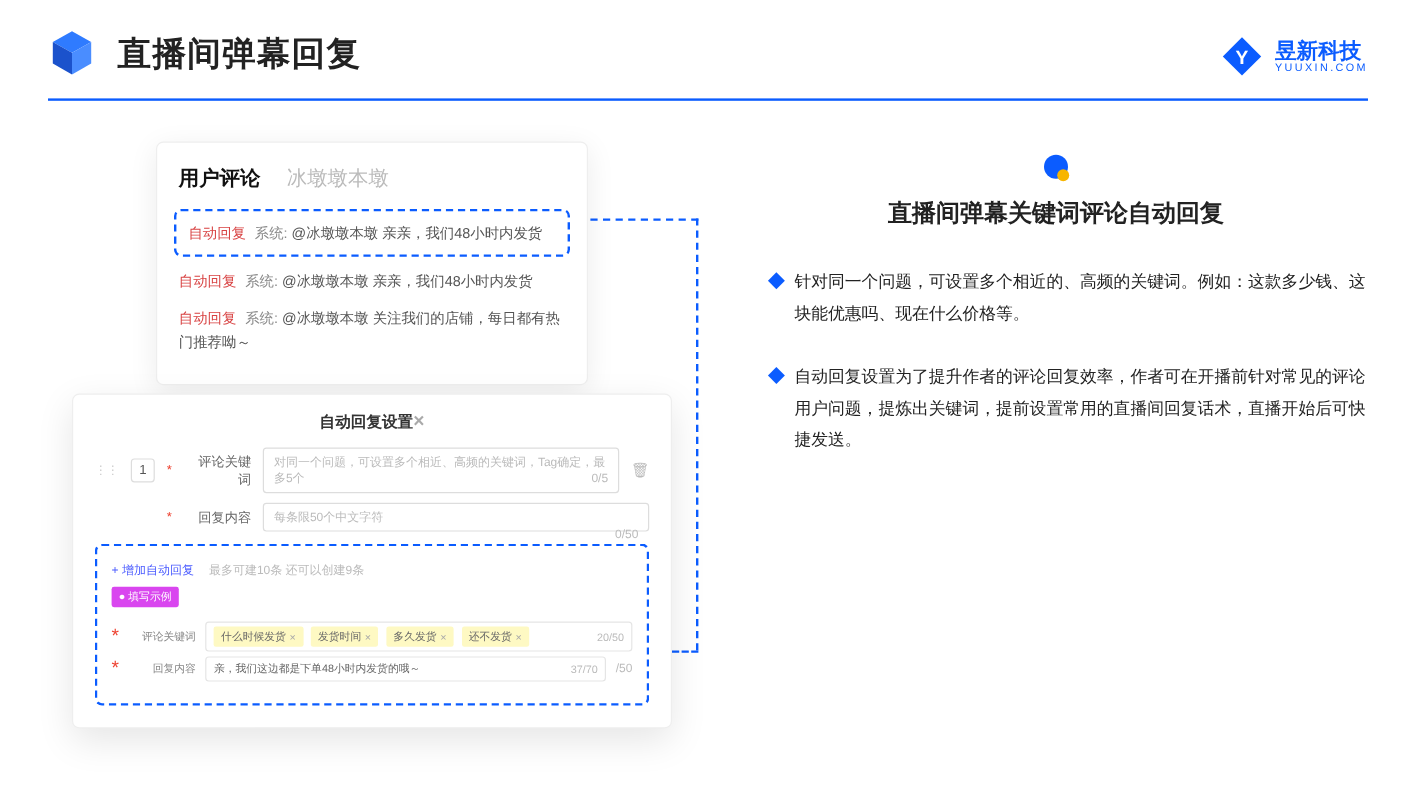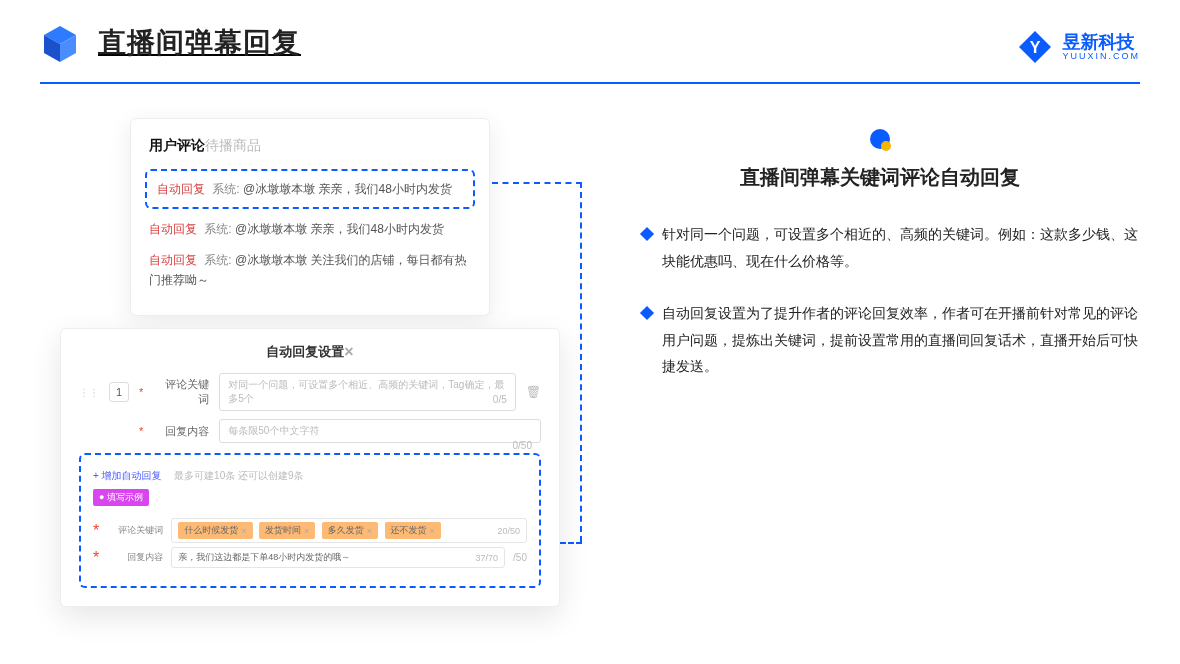--- a/index.html
+++ b/index.html
@@ -1,35 +1,35 @@
 <!DOCTYPE html>
 <html><head>
 <meta charset="utf-8">
 <style>
 * { margin:0; padding:0; box-sizing:border-box; font-family:"Microsoft YaHei","PingFang SC",Arial,sans-serif; }
 body { width:1180px; height:664px; background:#fff; position:relative; overflow:hidden; }
 
 
-.header { display:flex; align-items:flex-start; padding:24px 24px 0 40px;text-decoration:underline; }
+.header { display:flex; align-items:flex-end; padding:24px 24px 0 40px; }
 .logo-cube { width:40px; height:40px; margin-right:18px; position:relative; }
 .page-title { font-size:28px; font-weight:600; color:#222; letter-spacing:1px; }
 .brand { position:absolute; right:40px; top:30px; display:flex; align-items:center; gap:10px; }
 .brand-mark { width:34px; height:34px; }
 .brand-text .cn { color:#0b5cff; font-size:18px; font-weight:700; line-height:1; }
 .brand-text .en { color:#0b5cff; font-size:9px; letter-spacing:2px; }
 .rule { height:2px; background:#0b5cff; margin:18px 40px 0 40px; }
 
 
 .cols { display:flex; padding:34px 40px 0 60px; gap:40px; align-items:flex-start; }
 .left { position:relative; width:520px; height:480px; }
 .right { flex:1; padding-top:10px; }
 
 
 .card-comments { position:absolute; left:70px; top:0; width:360px; background:#fff; border:1px solid #eee; border-radius:6px; box-shadow:0 6px 24px rgba(0,0,0,.08); padding:18px 18px 14px; z-index:2; }
-.tabs { display:flex; font-size:14px; margin-bottom:14px; }
+.tabs { display:flex; gap:22px; font-size:17px; margin-bottom:14px; }
 .tab.active { color:#111; font-weight:700; }
 .tab.inactive { color:#bbb; }
 .cmt { font-size:12px; color:#555; line-height:1.7; margin:10px 0; }
 .cmt .tag-auto { color:#d84343; margin-right:4px; }
 .cmt .sys { color:#888; }
 .cmt.hi { border:2px dashed #0b5cff; border-radius:6px; padding:8px 10px; margin:4px -4px 10px; }
 
 
 .card-settings { position:absolute; left:0; top:210px; width:500px; background:#fff; border:1px solid #eee; border-radius:6px; box-shadow:0 10px 30px rgba(0,0,0,.10); padding:14px 18px 18px; z-index:3; }
 .cs-head { display:flex; justify-content:center; align-items:center; font-size:13px; font-weight:600; color:#333; margin-bottom:12px; }
@@ -38,21 +38,21 @@
 .row .num-badge { width:20px; height:20px; border:1px solid #ddd; border-radius:3px; text-align:center; line-height:18px; font-size:11px; color:#555; }
 .row .req { color:#e43; margin-right:2px; }
 .row .lbl { color:#666; width:54px; text-align:right; }
 .row .field { flex:1; border:1px solid #ddd; border-radius:3px; padding:4px 8px; color:#bbb; font-size:10px; position:relative; }
 .row .field .cnt { position:absolute; right:8px; top:20px; color:#bbb; font-size:10px; }
 .row .trash { color:#bbb; font-size:12px; }
 .example-box { border:2px dashed #0b5cff; border-radius:6px; padding:10px 12px 14px; margin-top:10px; }
 .add-link { color:#4a5bff; font-size:10px; margin-right:8px; }
 .add-hint { color:#bbb; font-size:10px; }
 .pill { display:inline-block; background:#d946ef; color:#fff; font-size:9px; padding:2px 6px; border-radius:2px; margin:6px 0 8px; }
-.tag-chip { display:inline-flex; align-items:center; background:#fdba74; color:#666; font-size:9px; padding:2px 6px; border-radius:2px; margin-right:4px; }
+.tag-chip { display:inline-flex; align-items:center; background:#fef9c3; color:#666; font-size:9px; padding:2px 6px; border-radius:2px; margin-right:4px; }
 .tag-chip::after { content:"×"; margin-left:3px; color:#aaa; font-size:9px; }
 .small-field { display:flex; align-items:center; gap:8px; margin:4px 0; }
 .small-field .sub-lbl { width:54px; text-align:right; font-size:9px; color:#888; }
 .small-field .req { color:#e43; margin-right:2px; }
 .small-field .box { flex:1; border:1px solid #e5e5e5; border-radius:3px; padding:3px 6px; font-size:9px; color:#666; display:flex; align-items:center; justify-content:space-between; }
 .small-field .box .cnt { color:#bbb; font-size:9px; }
 .extra-cnt { color:#bbb; font-size:10px; margin-left:auto; }
 
 
 .conn1 { position:absolute; left:432px; top:64px; width:90px; height:2px; border-top:2px dashed #0b5cff; z-index:1; }
@@ -94,21 +94,21 @@
 </div>
 <div class="rule"></div>
 
 <div class="cols">
 
   <div class="left">
 
     <div class="card-comments">
       <div class="tabs">
         <div class="tab active">用户评论</div>
-        <div class="tab inactive">待播商品</div>
+        <div class="tab inactive">冰墩墩本墩</div>
       </div>
       <div class="cmt hi">
         <span class="tag-auto">自动回复</span>
         <span class="sys">系统: </span>
         <span>@冰墩墩本墩 亲亲，我们48小时内发货</span>
       </div>
       <div class="cmt">
         <span class="tag-auto">自动回复</span>
         <span class="sys">系统: </span>
         <span>@冰墩墩本墩 亲亲，我们48小时内发货</span>

